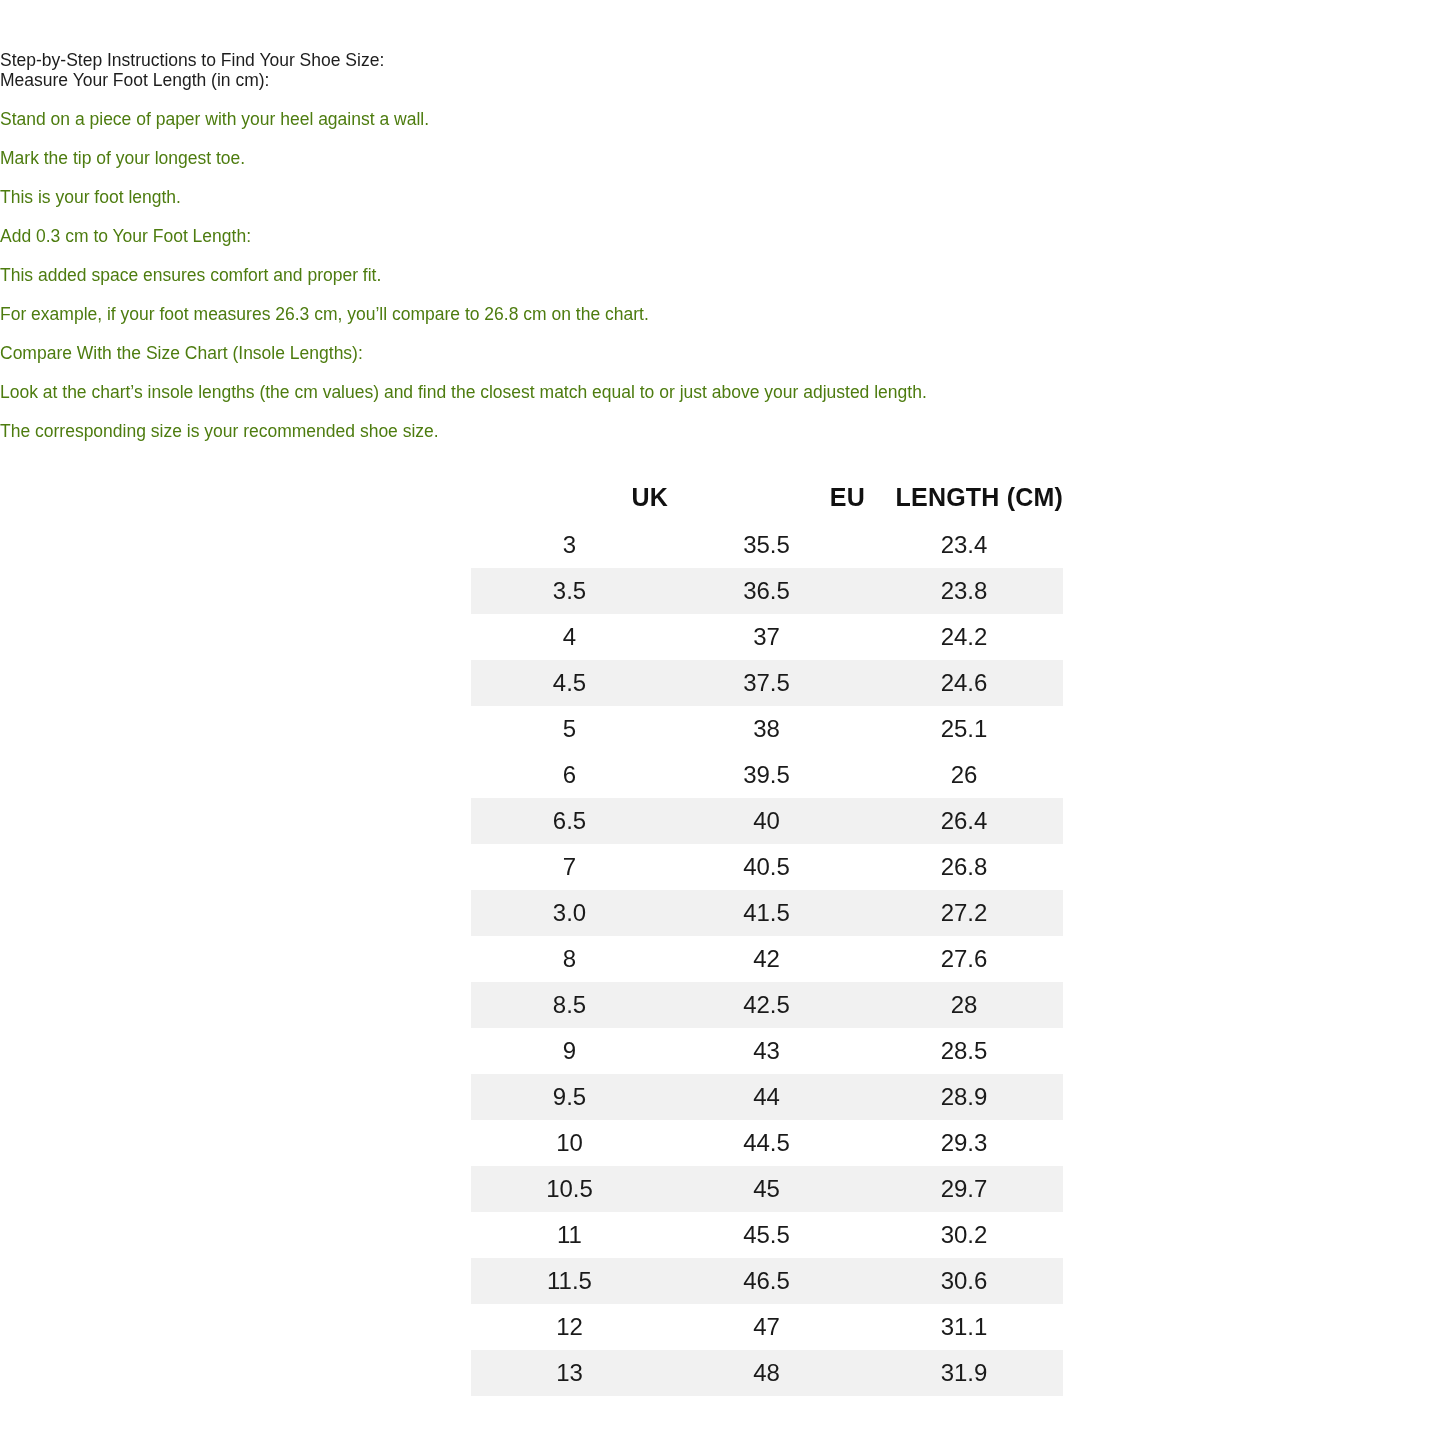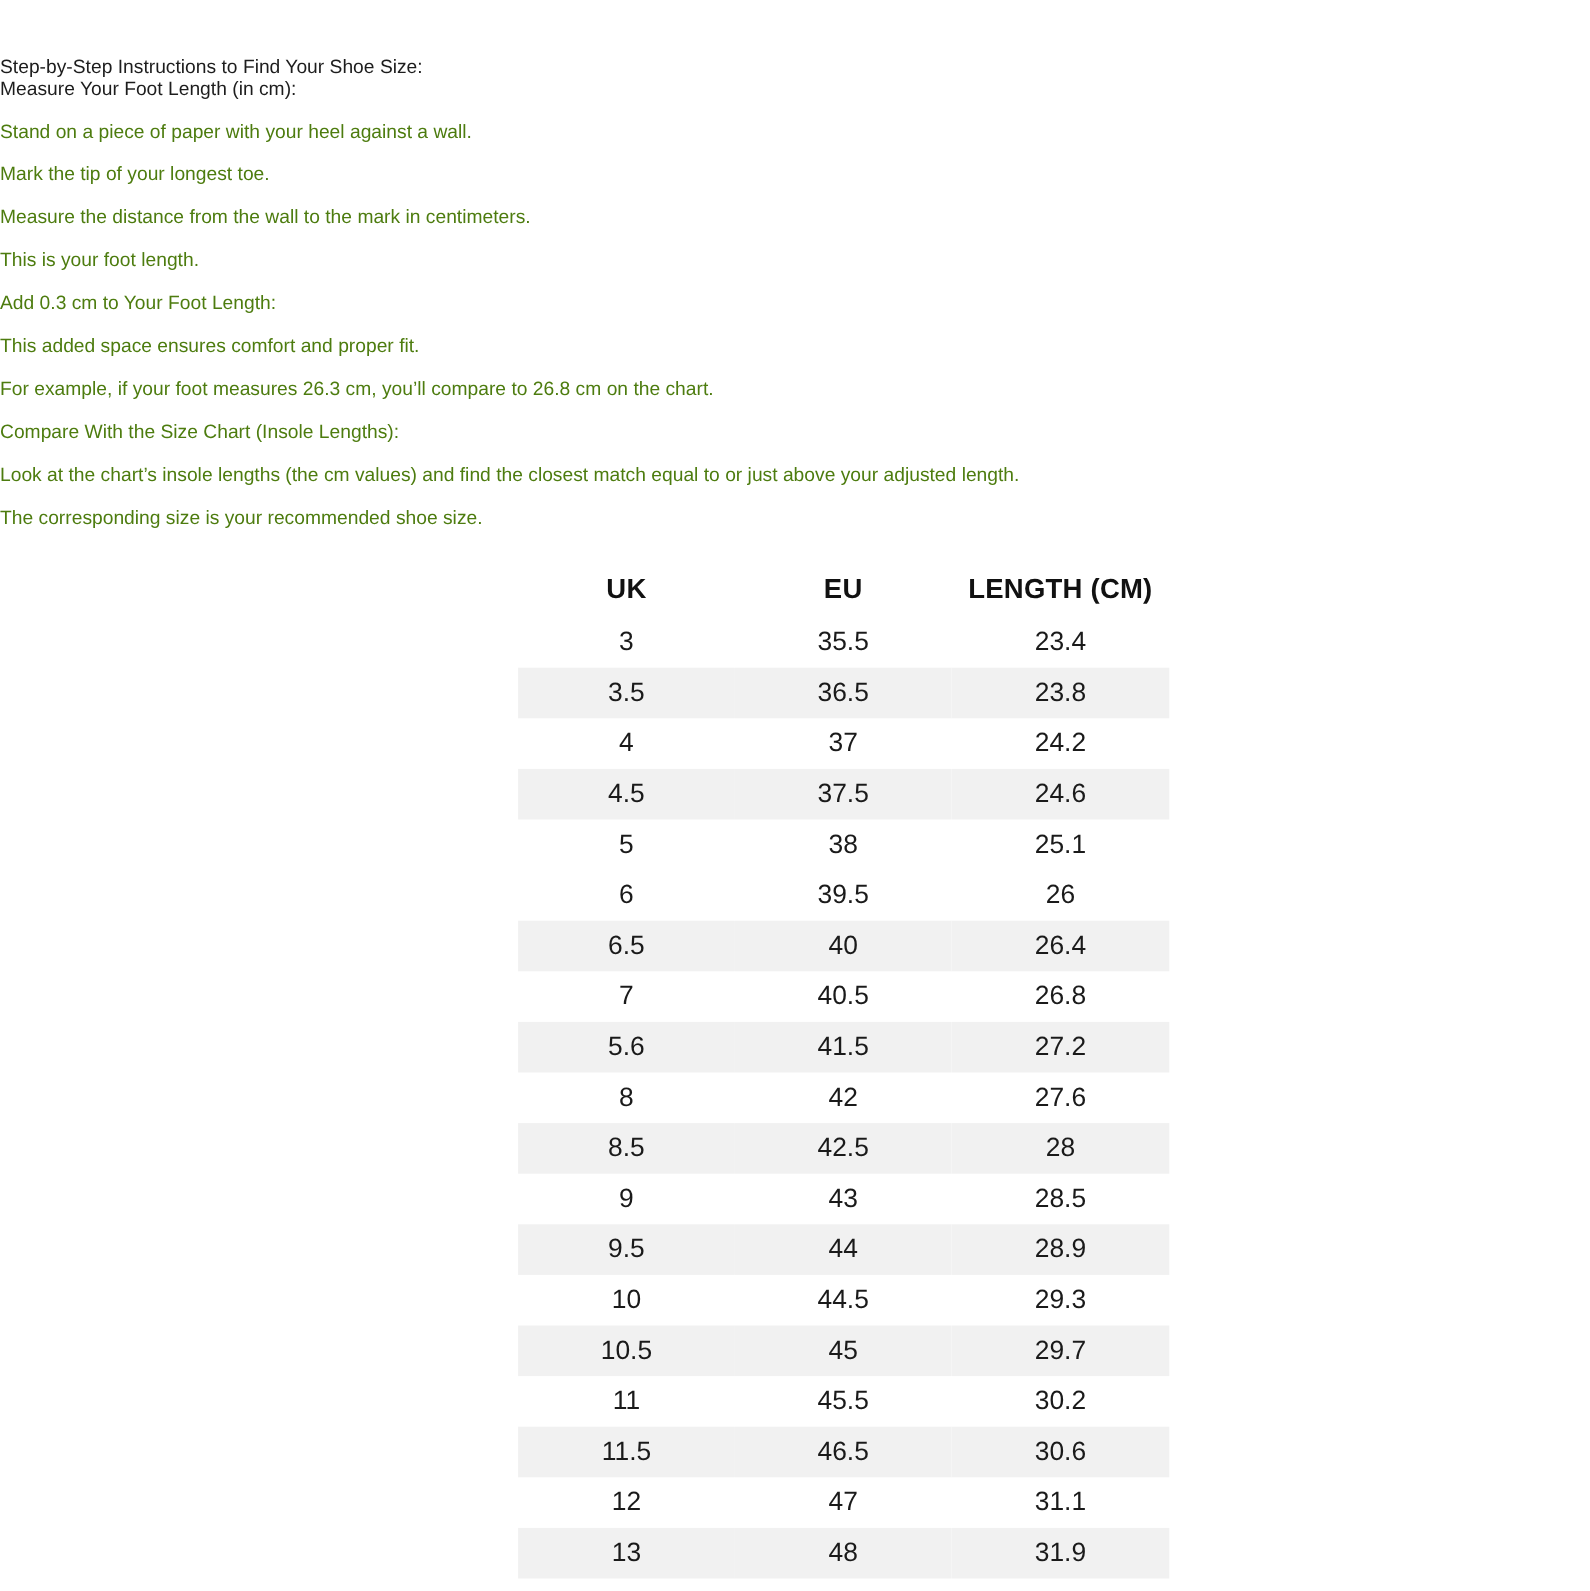--- a/index.html
+++ b/index.html
@@ -47,21 +47,21 @@
   table.size-chart {
     border-collapse: collapse;
     width: 592px;
     table-layout: fixed;
   }
   table.size-chart th {
     font-size: 25px;
     font-weight: bold;
     color: #111;
     padding: 6px 0 10px 0;
-    text-align: center;
+    text-align: right;
     letter-spacing: 0.2px;
   }
   table.size-chart td {
     font-size: 24px;
     color: #1a1a1a;
     text-align: center;
     padding: 9px 0 9px 0;
     height: 24px;
   }
   table.size-chart tr.alt td {
@@ -77,21 +77,20 @@
 
 <div class="page">
 
   <div class="instructions">
     <div class="instr-head">
       <div>Step-by-Step Instructions to Find Your Shoe Size:</div>
       <div>Measure Your Foot Length (in cm):</div>
     </div>
     <p class="instr-p">Stand on a piece of paper with your heel against a wall.</p>
     <p class="instr-p">Mark the tip of your longest toe.</p>
-    <p class="instr-p">Measure the distance from the wall to the mark in centimeters.</p>
     <p class="instr-p">This is your foot length.</p>
     <p class="instr-p">Add 0.3 cm to Your Foot Length:</p>
     <p class="instr-p">This added space ensures comfort and proper fit.</p>
     <p class="instr-p">For example, if your foot measures 26.3 cm, you’ll compare to 26.8 cm on the chart.</p>
     <p class="instr-p">Compare With the Size Chart (Insole Lengths):</p>
     <p class="instr-p">Look at the chart’s insole lengths (the cm values) and find the closest match equal to or just above your adjusted length.</p>
     <p class="instr-p">The corresponding size is your recommended shoe size.</p>
   </div>
 
   <div class="table-wrap">
@@ -143,21 +142,21 @@
             <td>6.5</td>
             <td>40</td>
             <td>26.4</td>
           </tr>
           <tr>
             <td>7</td>
             <td>40.5</td>
             <td>26.8</td>
           </tr>
           <tr class="alt">
-            <td>5.6</td>
+            <td>3.0</td>
             <td>41.5</td>
             <td>27.2</td>
           </tr>
           <tr>
             <td>8</td>
             <td>42</td>
             <td>27.6</td>
           </tr>
           <tr class="alt">
             <td>8.5</td>

